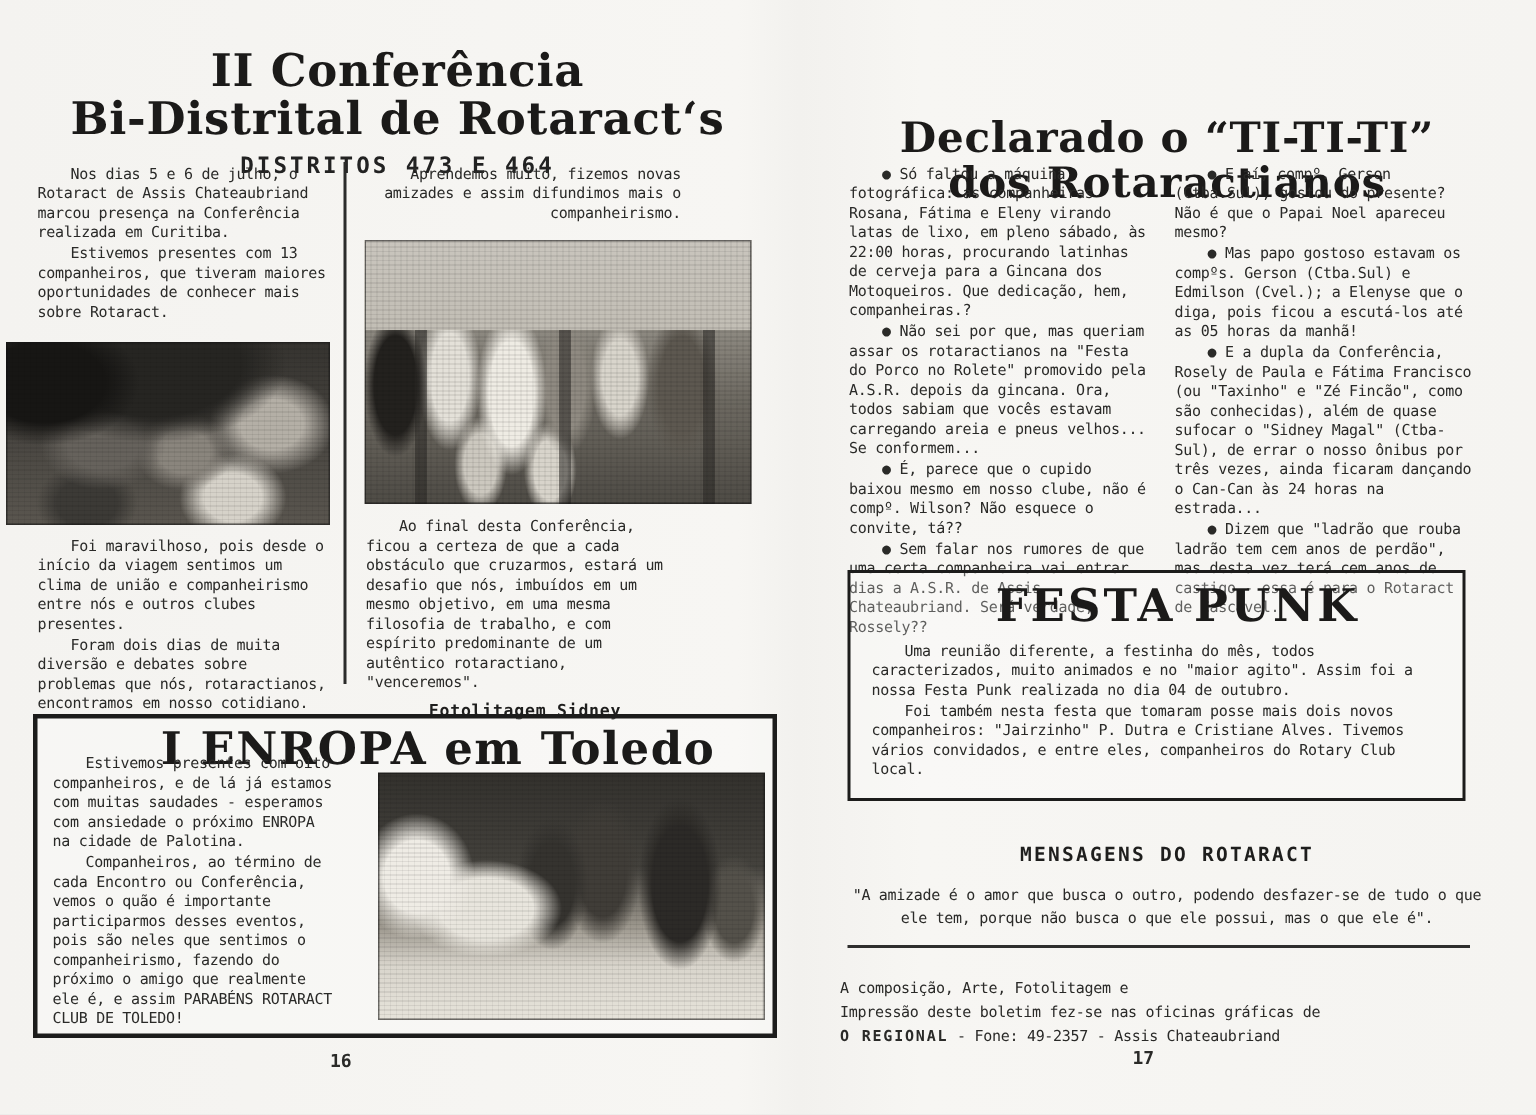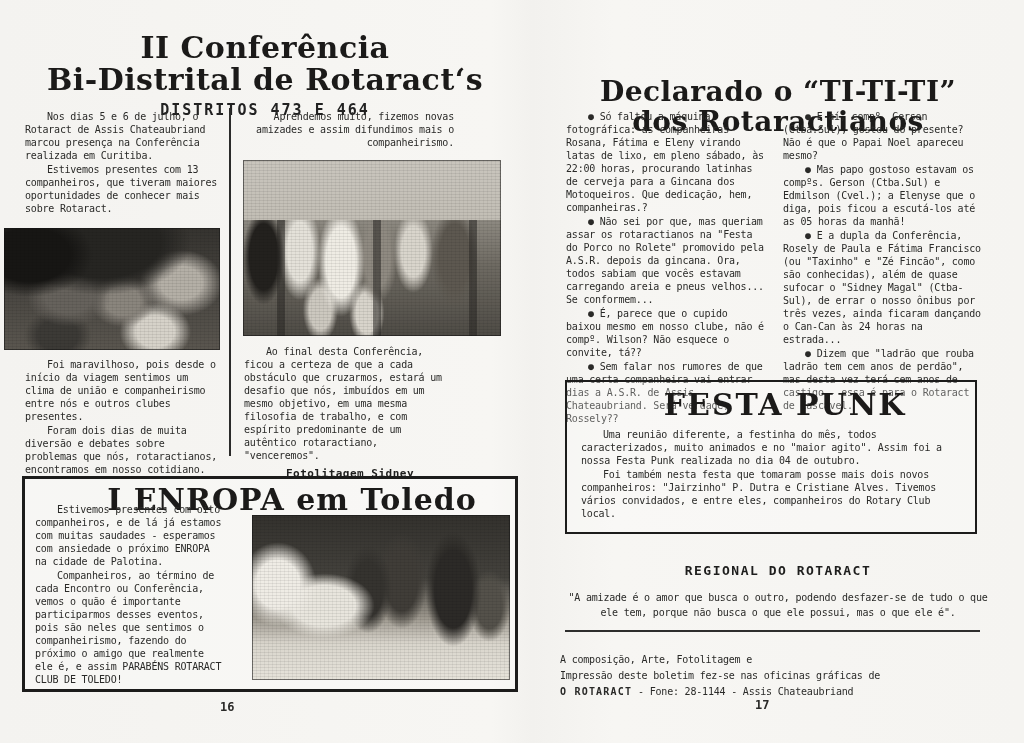--- a/index.html
+++ b/index.html
@@ -166,28 +166,28 @@
     </div>
 
     <div class="boxed" style="left:35px;top:380px;width:408px;height:150px;border-width:2px;">
       <div class="box-head" style="font-size:30px;margin-top:5px;letter-spacing:2px;">FESTA PUNK</div>
       <div class="body-col" style="left:14px;top:46px;width:378px;">
         <p>Uma reunião diferente, a festinha do mês, todos caracterizados, muito animados e no "maior agito". Assim foi a nossa Festa Punk realizada no dia 04 de outubro.</p>
         <p>Foi também nesta festa que tomaram posse mais dois novos companheiros: "Jairzinho" P. Dutra e Cristiane Alves. Tivemos vários convidados, e entre eles, companheiros do Rotary Club local.</p>
       </div>
     </div>
 
-    <div class="section-head" style="left:38px;top:563px;width:420px;">REGIONAL DO ROTARACT</div>
+    <div class="section-head" style="left:38px;top:563px;width:420px;">MENSAGENS DO ROTARACT</div>
 
     <div class="quote" style="left:30px;top:590px;width:436px;">"A amizade é o amor que busca o outro, podendo desfazer-se de tudo o que ele tem, porque não busca o que ele possui, mas o que ele é".</div>
 
     <div class="hrule" style="left:35px;top:630px;width:415px;"></div>
 
     <div class="colophon" style="left:30px;top:652px;width:436px;">
       <div>A composição, Arte, Fotolitagem e</div>
       <div>Impressão deste boletim fez-se nas oficinas gráficas de</div>
-      <div><span class="bold-name">O ROTARACT</span><span> - Fone: 28-1144 - Assis Chateaubriand</span></div>
+      <div><span class="bold-name">O REGIONAL</span><span> - Fone: 49-2357 - Assis Chateaubriand</span></div>
     </div>
 
     <div class="pagenum" style="left:225px;top:698px;">17</div>
   </section>
 
 </div>
 
 </body></html>

